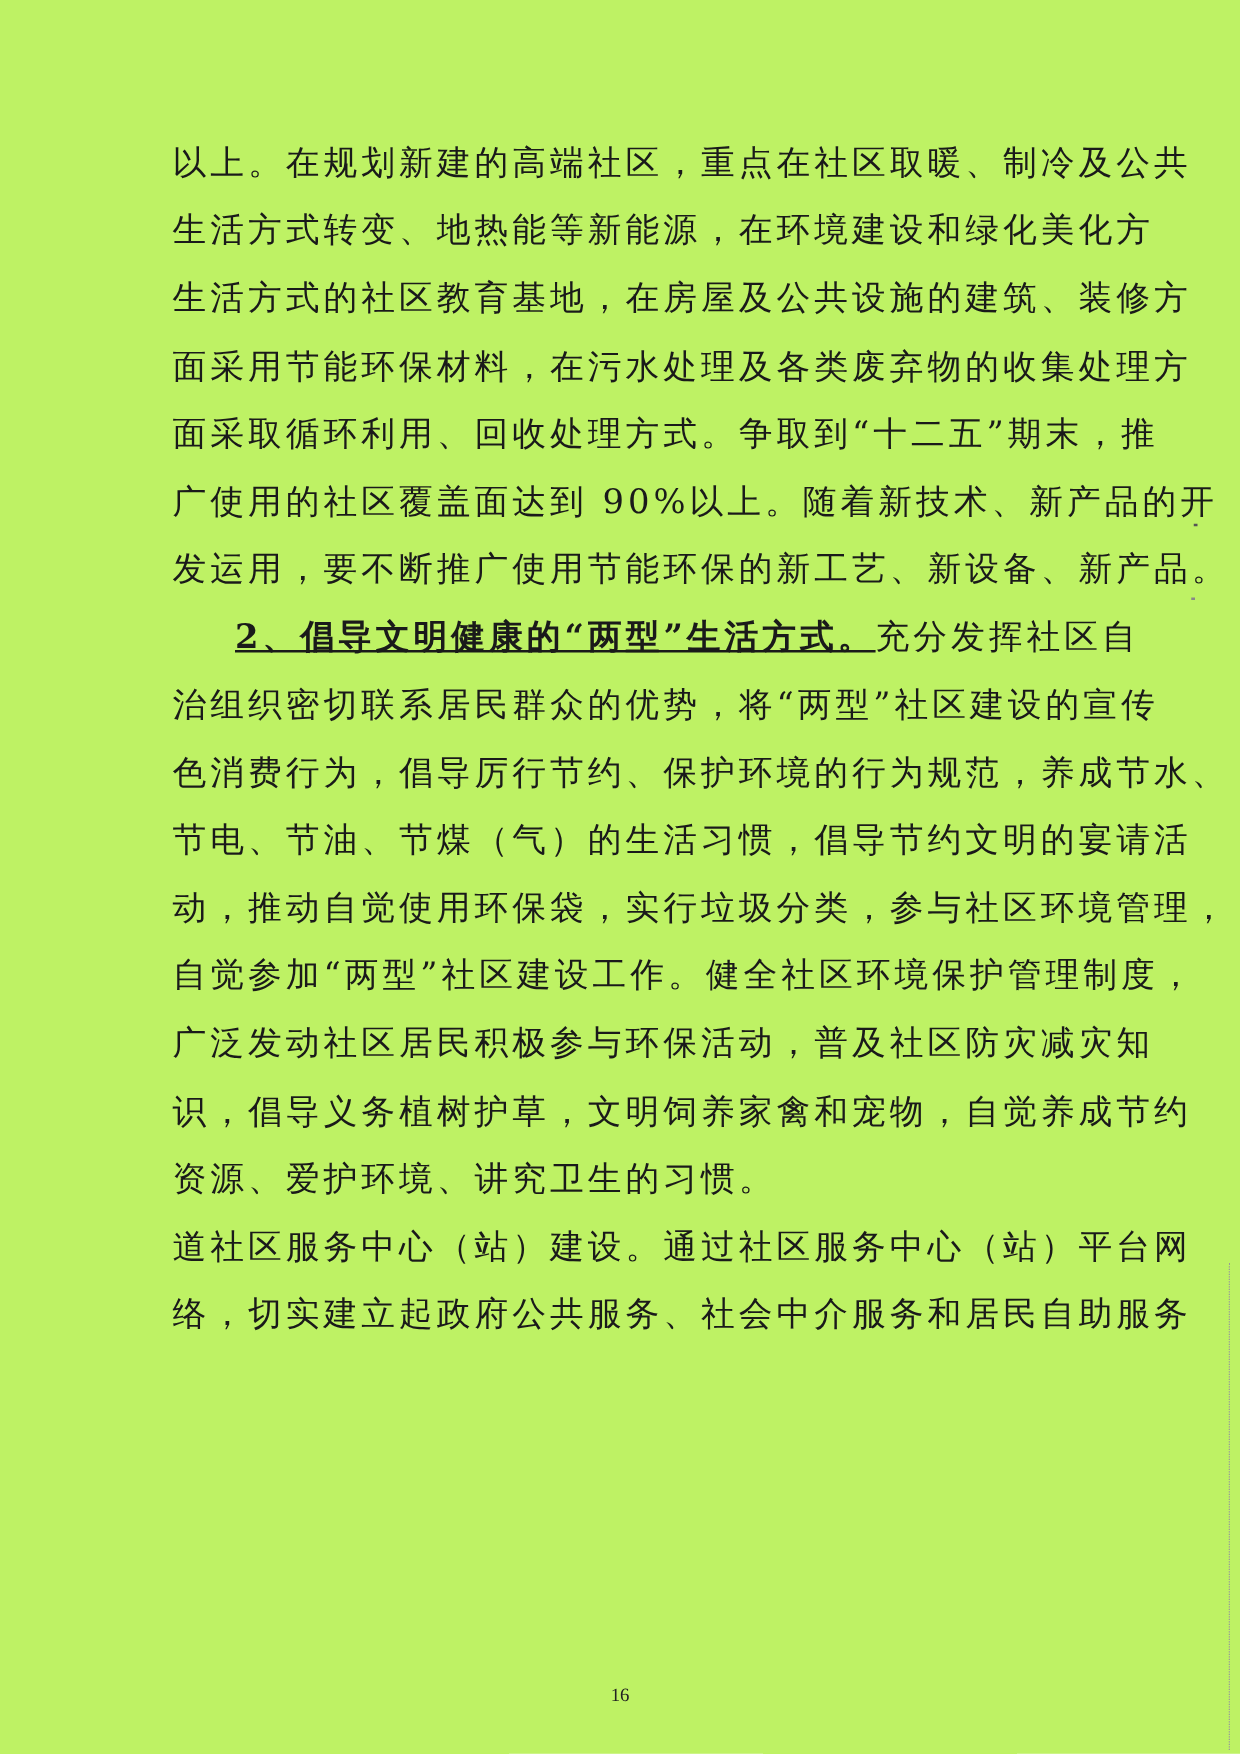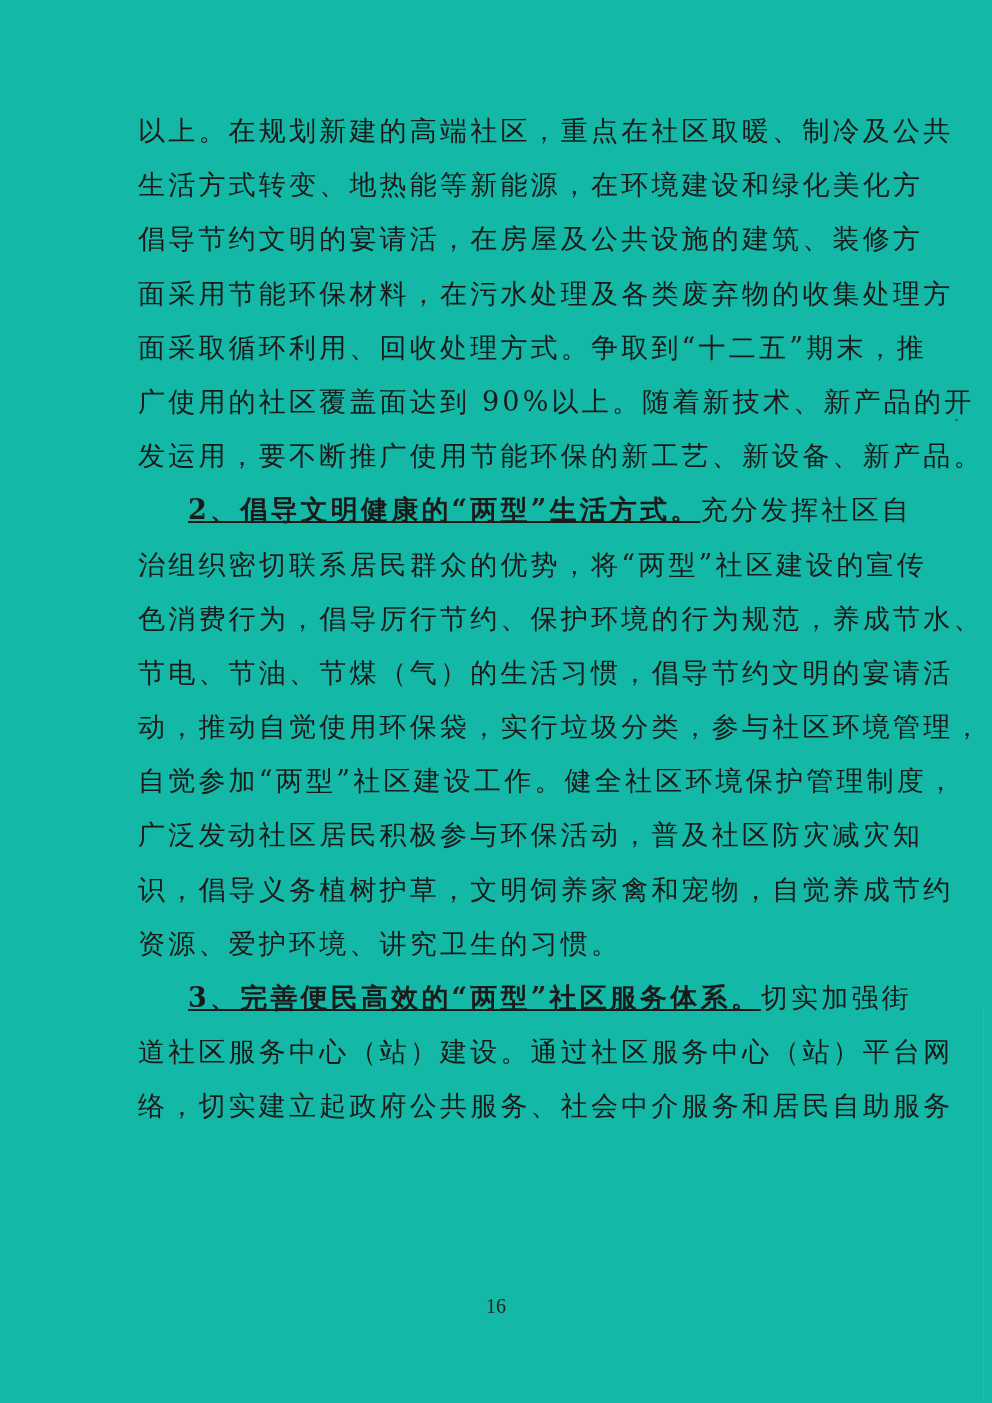--- a/index.html
+++ b/index.html
@@ -14,21 +14,21 @@
       overflow: hidden;
       font-family: "DejaVu Serif", "Liberation Serif", serif;
       color: #1a1a1a;
     }
     .page {
       position: absolute;
       left: 0;
       top: 0;
       width: 992px;
       height: 1403px;
-      background: #14b8a6;
+      background: #bef264;
     }
     .text-block {
       position: absolute;
       left: 138px;
       top: 104px;
       width: 712px;
     }
     .line {
       height: 54.2px;
       line-height: 54.2px;
@@ -41,24 +41,24 @@
       padding-left: 50px;
     }
     .heading {
       font-weight: bold;
       text-decoration: underline;
     }
     .page-number {
       position: absolute;
       left: 0;
       width: 992px;
-      top: 1295px;
+      top: 1349px;
       text-align: center;
       font-family: "Liberation Serif", serif;
-      font-size: 20px;
+      font-size: 15px;
       color: #222;
     }
     .scan-artifact-line {
       position: absolute;
       left: 983px;
       top: 1010px;
       width: 0;
       height: 390px;
       border-left: 1px dotted #999;
     }
@@ -71,37 +71,36 @@
   </style>
 </head>
 <body>
 
 <div class="page">
 
   <div class="text-block">
 
     <div class="line">以上。在规划新建的高端社区，重点在社区取暖、制冷及公共</div>
     <div class="line">生活方式转变、地热能等新能源，在环境建设和绿化美化方</div>
-    <div class="line">倡导节约文明的宴请活，在房屋及公共设施的建筑、装修方</div>
+    <div class="line">生活方式的社区教育基地，在房屋及公共设施的建筑、装修方</div>
     <div class="line">面采用节能环保材料，在污水处理及各类废弃物的收集处理方</div>
     <div class="line">面采取循环利用、回收处理方式。争取到“十二五”期末，推</div>
     <div class="line">广使用的社区覆盖面达到 90%以上。随着新技术、新产品的开</div>
     <div class="line">发运用，要不断推广使用节能环保的新工艺、新设备、新产品。</div>
 
     <div class="line indent"><span class="heading">2、倡导文明健康的“两型”生活方式。</span><span>充分发挥社区自</span></div>
     <div class="line">治组织密切联系居民群众的优势，将“两型”社区建设的宣传</div>
     <div class="line">色消费行为，倡导厉行节约、保护环境的行为规范，养成节水、</div>
     <div class="line">节电、节油、节煤（气）的生活习惯，倡导节约文明的宴请活</div>
     <div class="line">动，推动自觉使用环保袋，实行垃圾分类，参与社区环境管理，</div>
     <div class="line">自觉参加“两型”社区建设工作。健全社区环境保护管理制度，</div>
     <div class="line">广泛发动社区居民积极参与环保活动，普及社区防灾减灾知</div>
     <div class="line">识，倡导义务植树护草，文明饲养家禽和宠物，自觉养成节约</div>
     <div class="line">资源、爱护环境、讲究卫生的习惯。</div>
 
-    <div class="line indent"><span class="heading">3、完善便民高效的“两型”社区服务体系。</span><span>切实加强街</span></div>
     <div class="line">道社区服务中心（站）建设。通过社区服务中心（站）平台网</div>
     <div class="line">络，切实建立起政府公共服务、社会中介服务和居民自助服务</div>
   </div>
 
   <div class="page-number">16</div>
 
   <div class="scan-speck" style="left:955px; top:419px;"></div>
   <div class="scan-speck" style="left:953px; top:478px; background:#888;"></div>
   <div class="scan-artifact-line"></div>
 </div>

